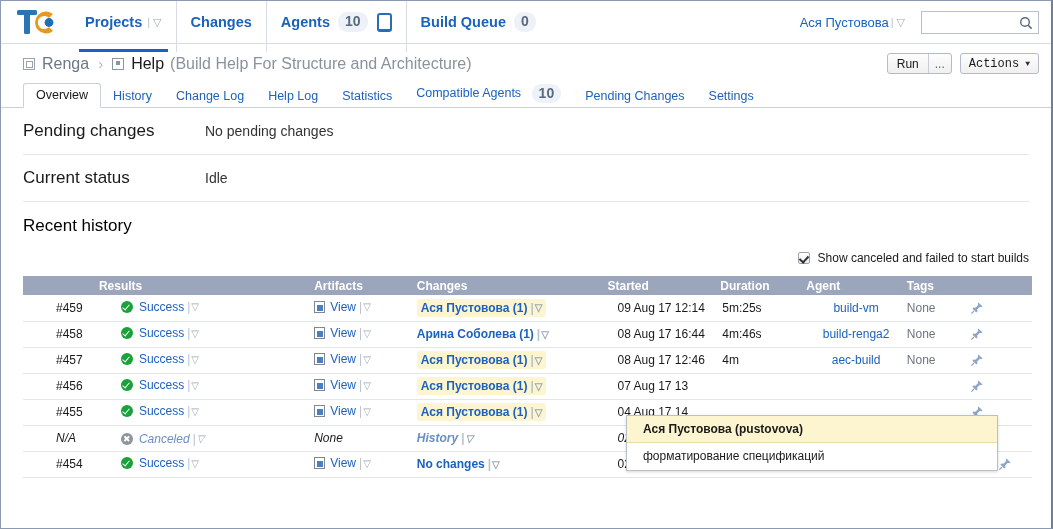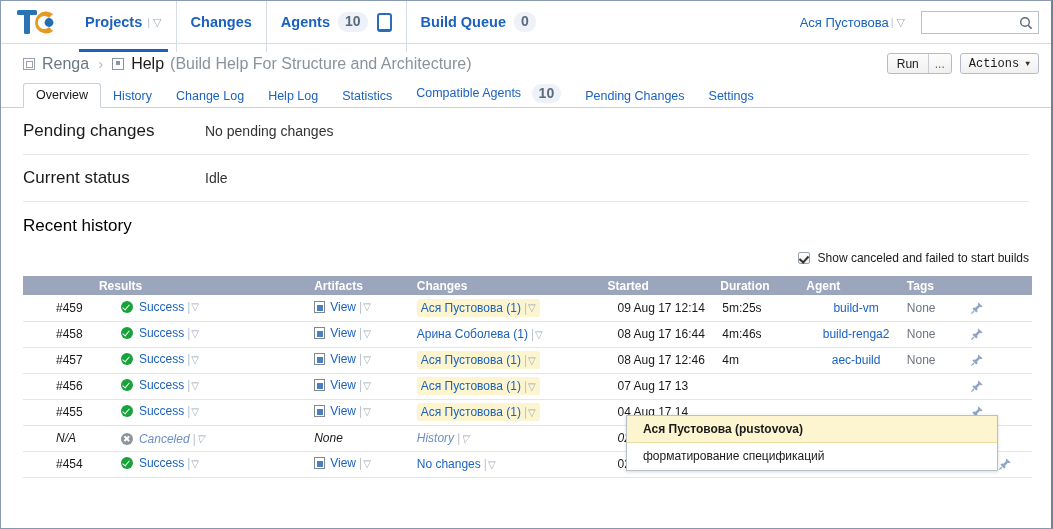--- a/index.html
+++ b/index.html
@@ -301,21 +301,21 @@
   .c-tags  { width:62px;  }
   .c-pin   { width:60px;  }
   thead .c-num { padding-left:12px; }
   thead .c-res { padding-left:22px; }
   thead .c-start{ padding-left:10px; }
   thead .c-dur { padding-left:2px; }
 
   td.c-num  { text-align:left; padding-left:33px; }
   td.c-res  { padding-left:22px; }
   td.c-art  { padding-left:0px; }
-  td.c-chg  { padding-left:0px; }
+  td.c-chg  { padding-left:0px;font-weight:bold; }
   td.c-start{ padding-left:10px; }
   td.c-dur  { padding-left:2px; }
   td.c-agent{ padding-left:0px; }
   td.c-tags { padding-left:0px; }
   td.c-pin  { padding-left:0px; }
 
   .lnk { color:#1b62bf; cursor:pointer; }
   .muted { color:#6d7580; }
   .sep { color:#b9c2cc; margin:0 1px 0 3px; }
   .caret {

